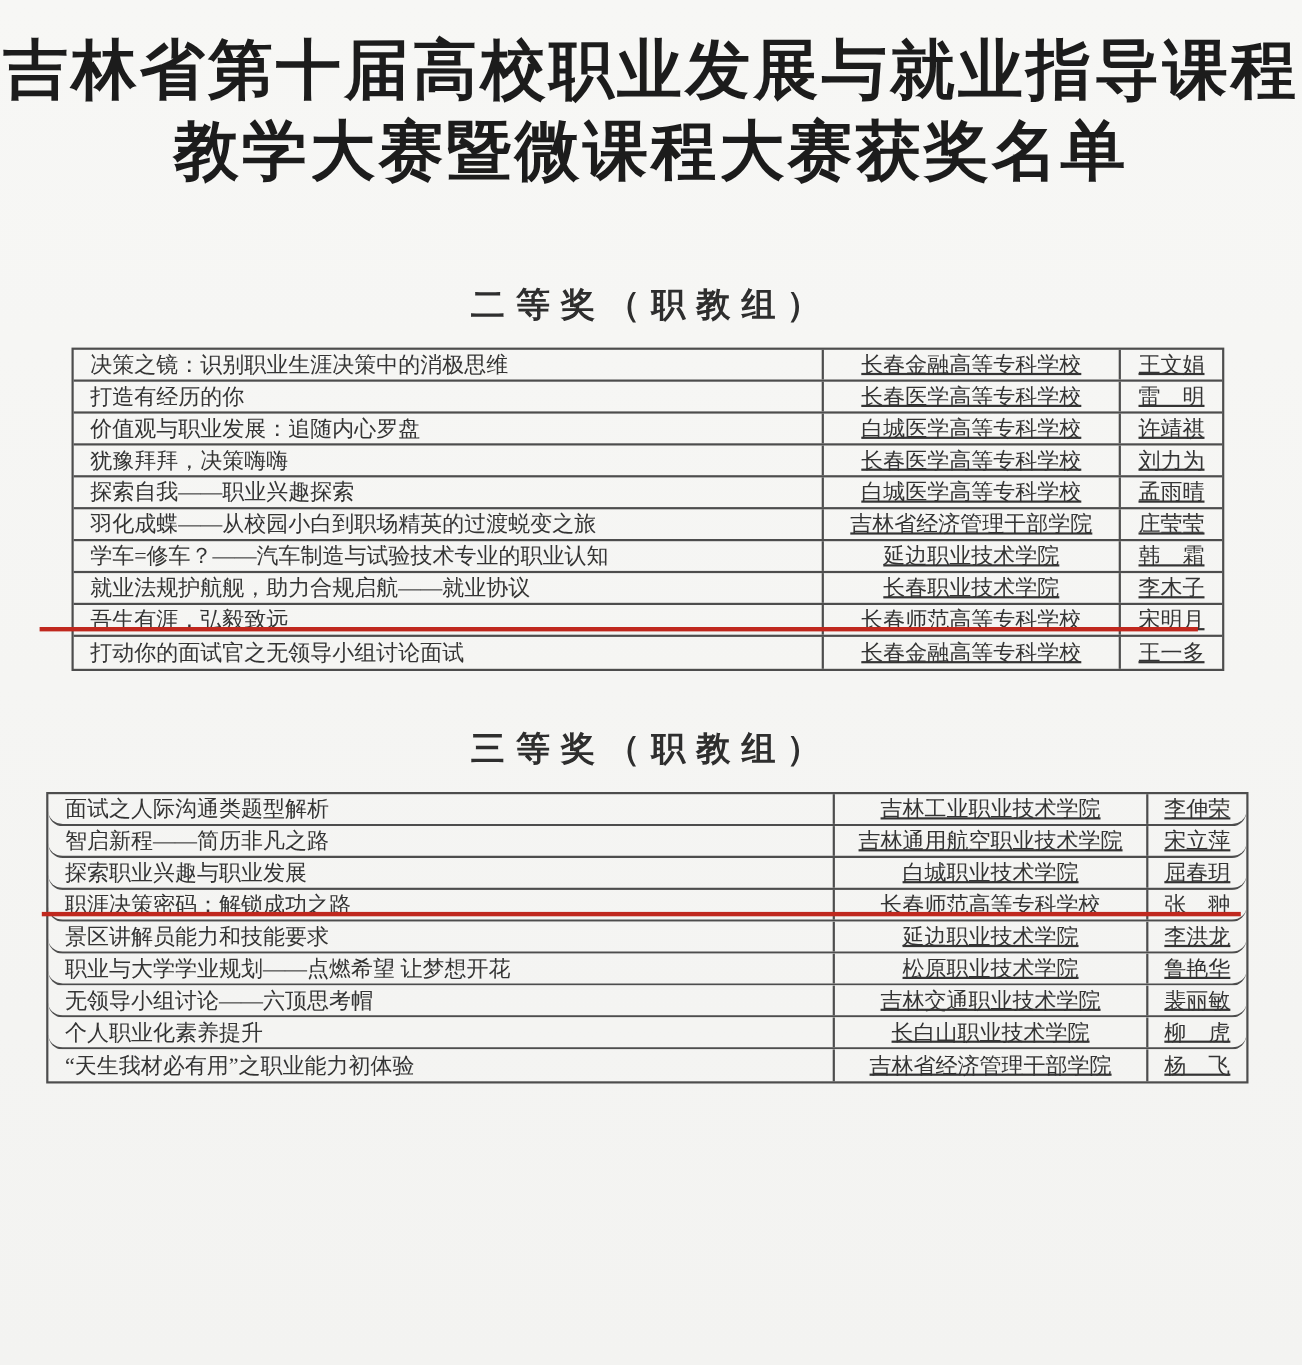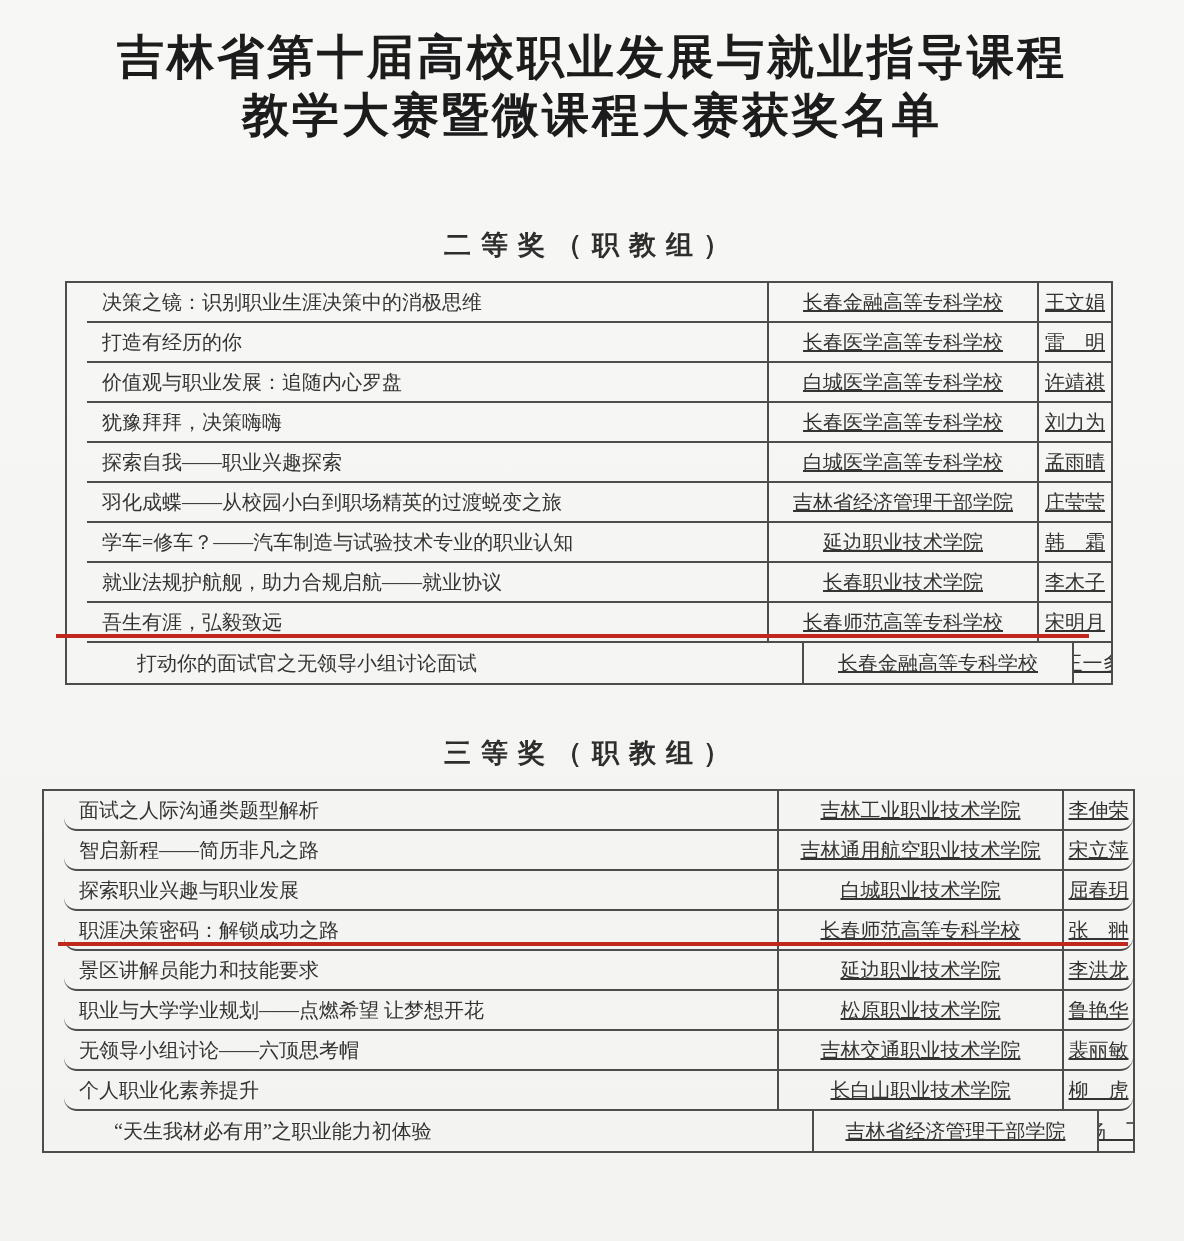--- a/index.html
+++ b/index.html
@@ -14,51 +14,50 @@
   body{
     width:1184px;height:1241px;
     background:linear-gradient(180deg,#f7f7f5 0%,#f3f3f1 100%);
     font-family:"Liberation Serif","DejaVu Serif",serif;
     color:var(--text);
     overflow:hidden;
   }
   .doc-title{
     padding-top:28px;
     text-align:center;
-    font-size:47px;
+    font-size:59px;
     font-weight:bold;
     color:var(--title);
     letter-spacing:3px;
     line-height:1.24;
   }
   .section-heading{
     text-align:center;
-    font-size:27px;
+    font-size:31px;
     font-weight:bold;
     color:#2e2e2e;
     letter-spacing:10px;
   }
   .section-0 .section-heading{margin-top:82px;margin-bottom:18px;}
   .section-1 .section-heading{margin-top:50px;margin-bottom:18px;}
   .awards-table{
     border:2px solid var(--border);
     background:transparent;
   }
   .section-0 .awards-table{margin-left:65px;width:1048px;}
   .section-1 .awards-table{margin-left:42px;width:1093px;}
   .table-row{
     display:grid;
     position:relative;
-    height:40px;
+    height:29px;
     border-bottom:2px solid var(--border);
-    margin-left:20px;
   }
   .section-0 .table-row{grid-template-columns:680px 270px 1fr;}
   .section-1 .table-row{grid-template-columns:713px 285px 1fr;border-radius:13px;}
-  .table-row:last-child{border-bottom:none;padding-left:35px;}
+  .table-row:last-child{border-bottom:none;}
   .cell{
     display:flex;
     align-items:center;
     font-size:20px;
     line-height:1;
     white-space:nowrap;
     overflow:hidden;
   }
   .course-cell{justify-content:flex-start;padding-left:15px;}
   .school-cell,.name-cell{justify-content:center;border-left:2px solid var(--border);text-decoration:underline;}

